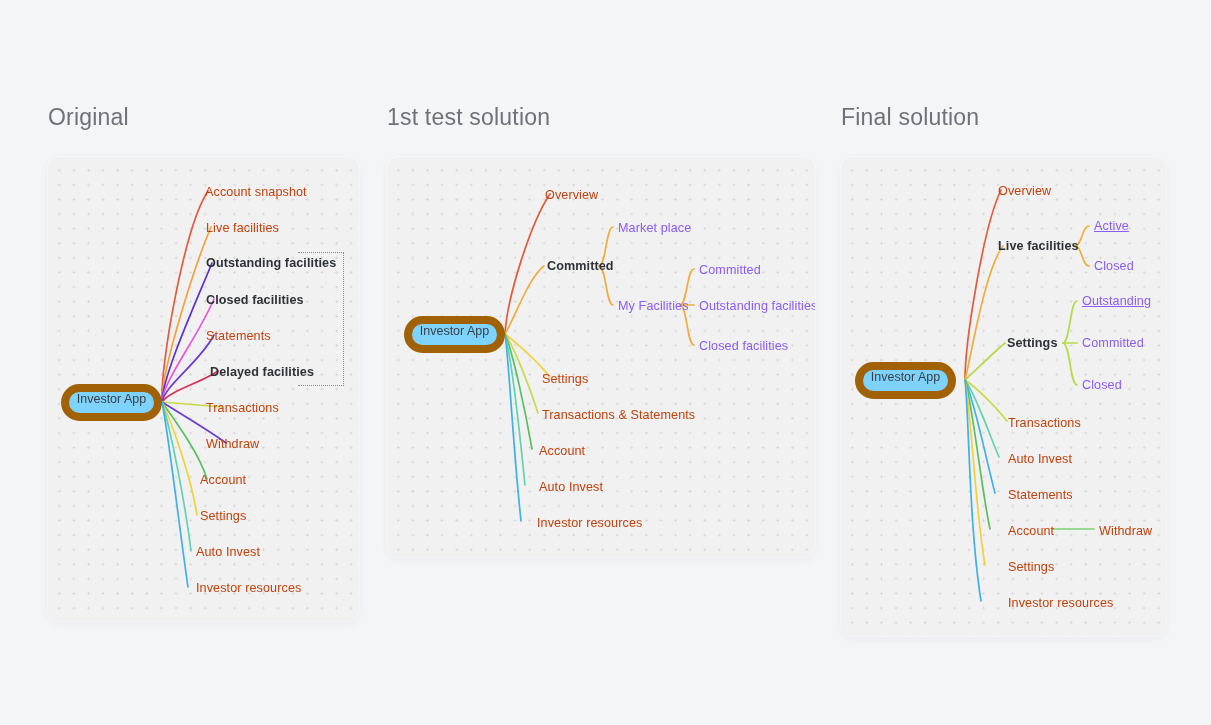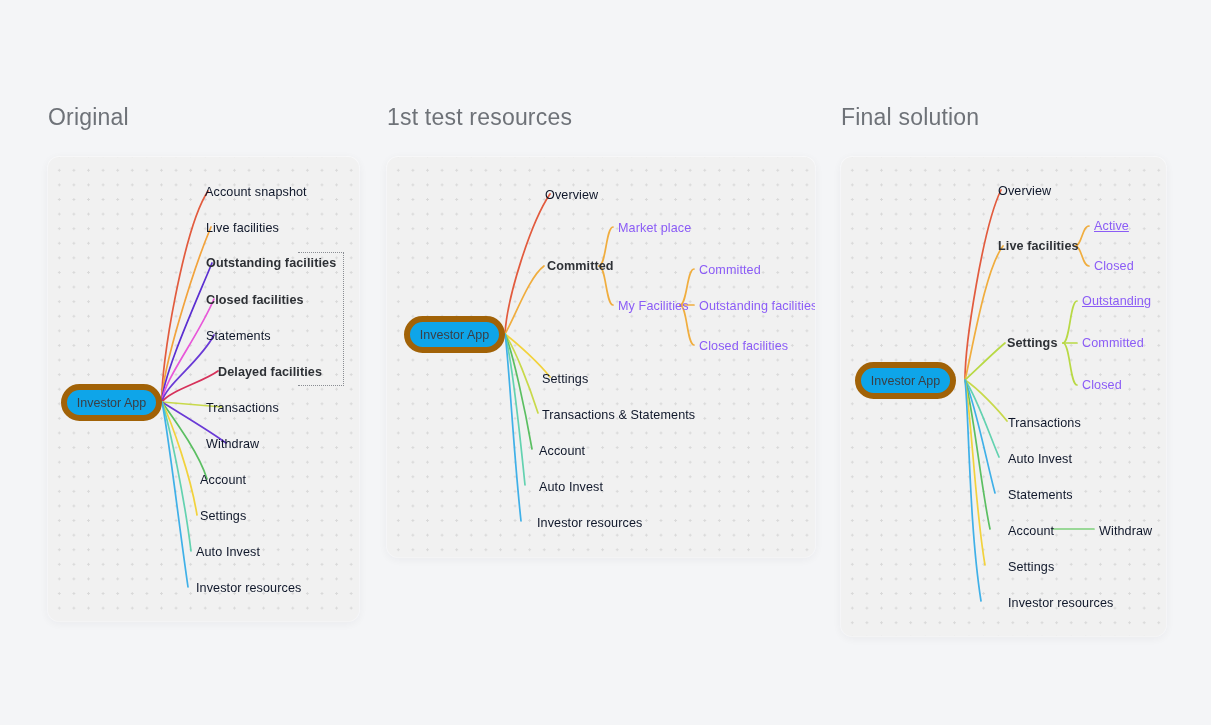--- a/index.html
+++ b/index.html
@@ -48,37 +48,36 @@
     background-position: 4px 6px;
     pointer-events: none;
   }
   .panel-svg {
     position: absolute;
     left: 0; top: 0;
     overflow: visible;
   }
   .node-root {
     position: absolute;
-    border: 6px solid #a16207;
+    border: 8px solid #a16207;
     border-radius: 22px;
-    background: #0ea5e9;
+    background: #7dd3fc;
     display: flex;
-    align-items: center;
     justify-content: center;
     font-size: 12.5px;
     color: #3b3f45;
     box-sizing: border-box;
     white-space: nowrap;
   }
   .leaf {
     position: absolute;
     white-space: nowrap;
     font-size: 12.6px;
     line-height: 1;
-    color: #0f172a;
+    color: #c2410c;
     letter-spacing: 0.1px;
   }
   .leaf.strong {
     color: #2e3136;
     font-weight: bold;
   }
   .leaf.mid {
     color: #8b5cf6;
     font-weight: normal;
   }
@@ -120,35 +119,35 @@
 
       <div class="node-root" style="left:13px; top:227px; width:101px; height:37px;">
         <span>Investor App</span>
       </div>
 
       <div class="leaf" style="left:157px; top:29px;">Account snapshot</div>
       <div class="leaf" style="left:158px; top:65px;">Live facilities</div>
       <div class="leaf strong" style="left:158px; top:100px;">Outstanding facilities</div>
       <div class="leaf strong" style="left:158px; top:137px;">Closed facilities</div>
       <div class="leaf" style="left:158px; top:173px;">Statements</div>
-      <div class="leaf strong" style="left:170px; top:209px;">Delayed facilities</div>
+      <div class="leaf strong" style="left:162px; top:209px;">Delayed facilities</div>
       <div class="leaf" style="left:158px; top:245px;">Transactions</div>
       <div class="leaf" style="left:158px; top:281px;">Withdraw</div>
       <div class="leaf" style="left:152px; top:317px;">Account</div>
       <div class="leaf" style="left:152px; top:353px;">Settings</div>
       <div class="leaf" style="left:148px; top:389px;">Auto Invest</div>
       <div class="leaf" style="left:148px; top:425px;">Investor resources</div>
 
       <div class="dotted-region" style="left:250px; top:95px; width:46px; height:134px;"></div>
     </div>
   </div>
 
   <div class="column">
 
-    <div class="col-title" style="left:387px; top:104px;">1st test resources</div>
+    <div class="col-title" style="left:387px; top:104px;">1st test solution</div>
 
     <div class="panel" style="left:387px; top:157px; width:428px; height:400px;">
 
       <svg class="panel-svg" width="428" height="400" viewBox="0 0 428 400">
         <g fill="none" stroke-width="1.7" stroke-linecap="round">
 
           <path d="M118,177 C120,140 144,65 163,37" stroke="#e25b3e"></path>
           <path d="M118,177 C128,160 142,120 157,109" stroke="#f0ad3e"></path>
           <path d="M118,177 C130,186 152,206 163,220" stroke="#f2d23c"></path>
           <path d="M118,177 C128,192 142,228 151,256" stroke="#c8d94a"></path>

